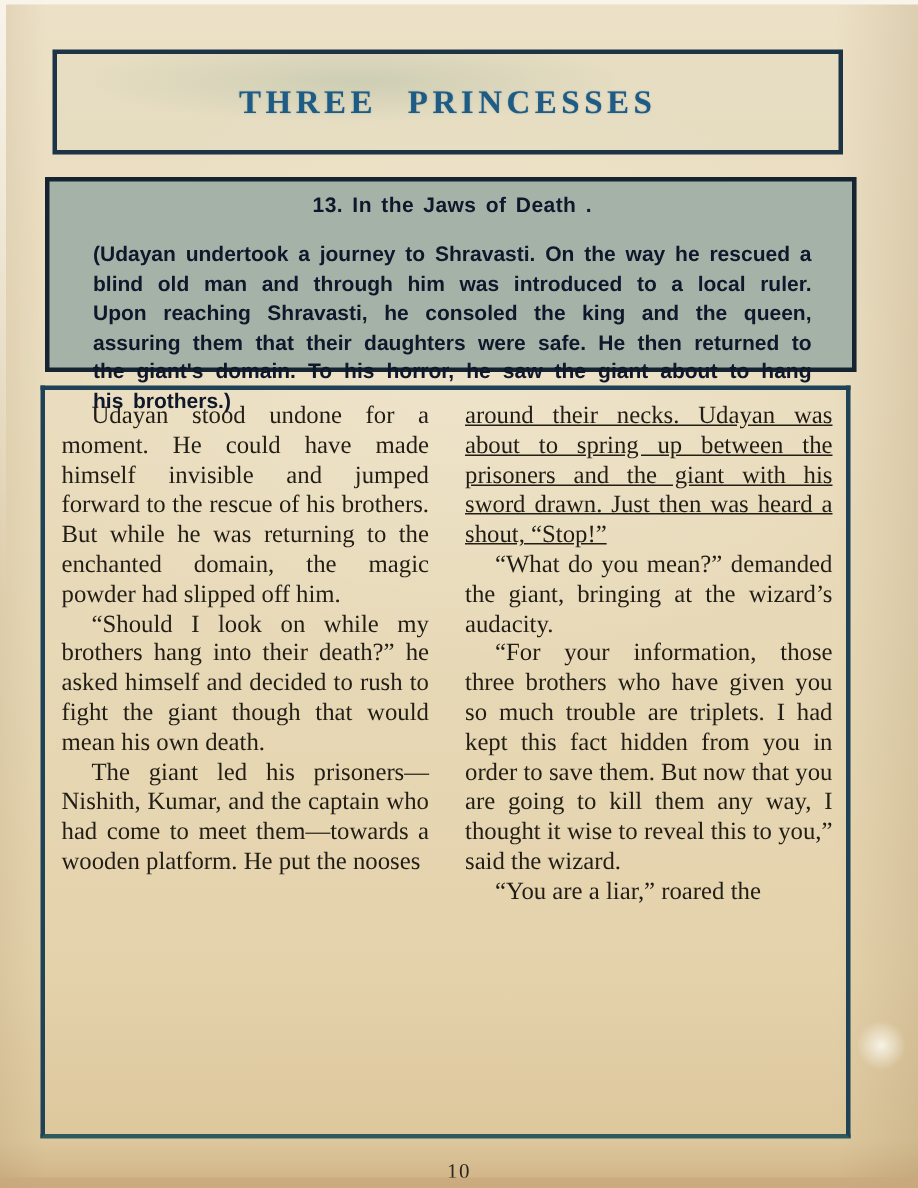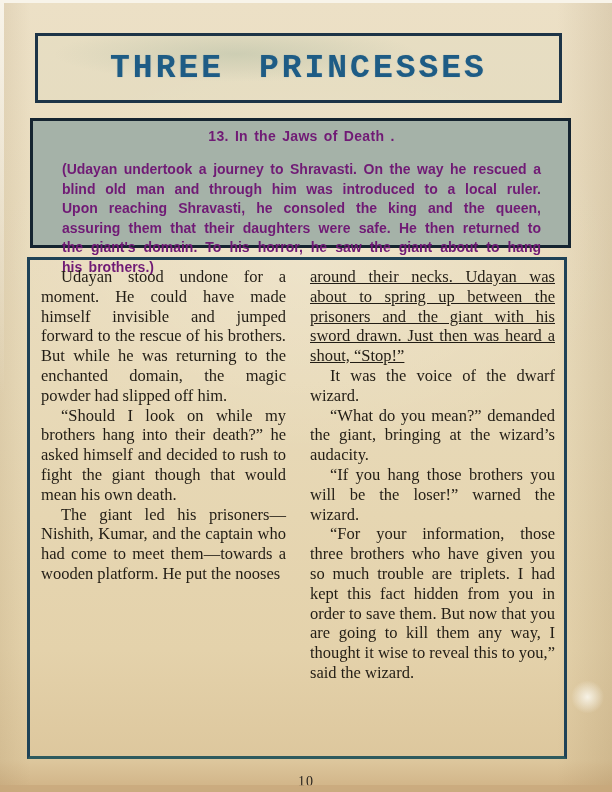--- a/index.html
+++ b/index.html
@@ -24,31 +24,31 @@
   
   .title-box{
     position:absolute;left:35px;top:33px;width:527px;height:70px;box-sizing:border-box;
     border:3px solid #1d3447;
     background:
       radial-gradient(ellipse 260px 40px at 38% 28%, rgba(147,170,146,.30), rgba(147,170,146,0) 70%),
       rgba(214,216,188,.25);
     display:flex;align-items:center;justify-content:center;
   }
   .title-box h1{
-    margin:0;font-family:Liberation Mono, monospace;font-weight:bold;
-    font-size:33px;letter-spacing:3px;word-spacing:12px;color:#1e5c85;
+    margin:0;font-family:Liberation Serif, serif;font-weight:bold;
+    font-size:22px;letter-spacing:3px;word-spacing:12px;color:#1e5c85;
     text-shadow:0 0 1px rgba(30,92,133,.45);
   }
 
   
   .synopsis-box{
     position:absolute;left:30px;top:118px;width:541px;height:130px;box-sizing:border-box;
     border:3px solid #152430;background:#a5b2a8;
     padding:5px 11px 4px 13px;
-    font-family:"Liberation Sans",sans-serif;font-weight:bold;color:#701a75;
+    font-family:"Liberation Sans",sans-serif;font-weight:bold;color:#0f172a;
   }
   .chapter-heading{
     text-align:center;font-size:14px;letter-spacing:.3px;word-spacing:2px;margin:2px 0 5px 0;
   }
   .synopsis{
     margin:16px;font-size:14px;line-height:19.5px;text-align:justify;word-spacing:2.5px;
   }
 
   
   .story-box{
@@ -84,23 +84,22 @@
   </div>
 
   <div class="story-box">
     <div class="col">
       <p>Udayan stood undone for a moment.  He could have made himself invisible and jumped forward to the rescue of his brothers.  But while he was returning to the enchanted domain, the magic powder had slipped off him.</p>
       <p>“Should I look on while my brothers hang into their death?” he asked himself and decided to rush to fight the giant though that would mean his own death.</p>
       <p>The giant led his prisoners—Nishith, Kumar, and the captain who had come to meet them—towards a wooden platform.  He put the nooses</p>
     </div>
     <div class="col">
       <p class="cont">around their necks. Udayan was about to spring up between the prisoners and the giant with his sword drawn.  Just then was heard a shout, “Stop!”</p>
-      <p>It was the voice of the dwarf wizard.</p>
       <p>“What do you mean?” demanded the giant, bringing at the wizard’s audacity.</p>
-      <p>“If you hang those brothers you will be the loser!” warned the wizard.</p>
       <p>“For your information, those three brothers who have given you so much trouble are triplets. I had kept this fact hidden from you in order to save them. But now that you are going to kill them any way, I thought it wise to reveal this to you,” said the wizard.</p>
+      <p>“You are a liar,” roared the</p>
     </div>
   </div>
 
   <div class="page-number">10</div>
 
   <div class="edge-bottom"></div>
 </div>
 
 </body></html>

